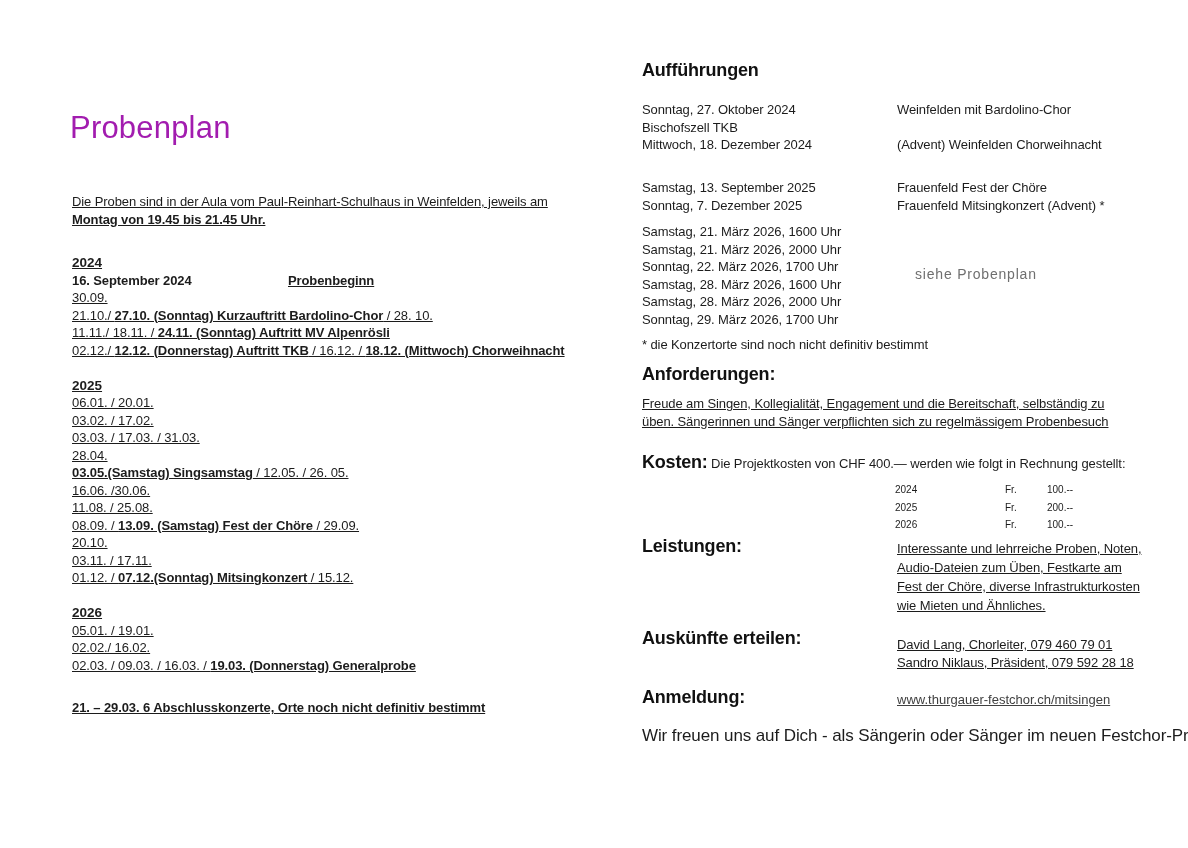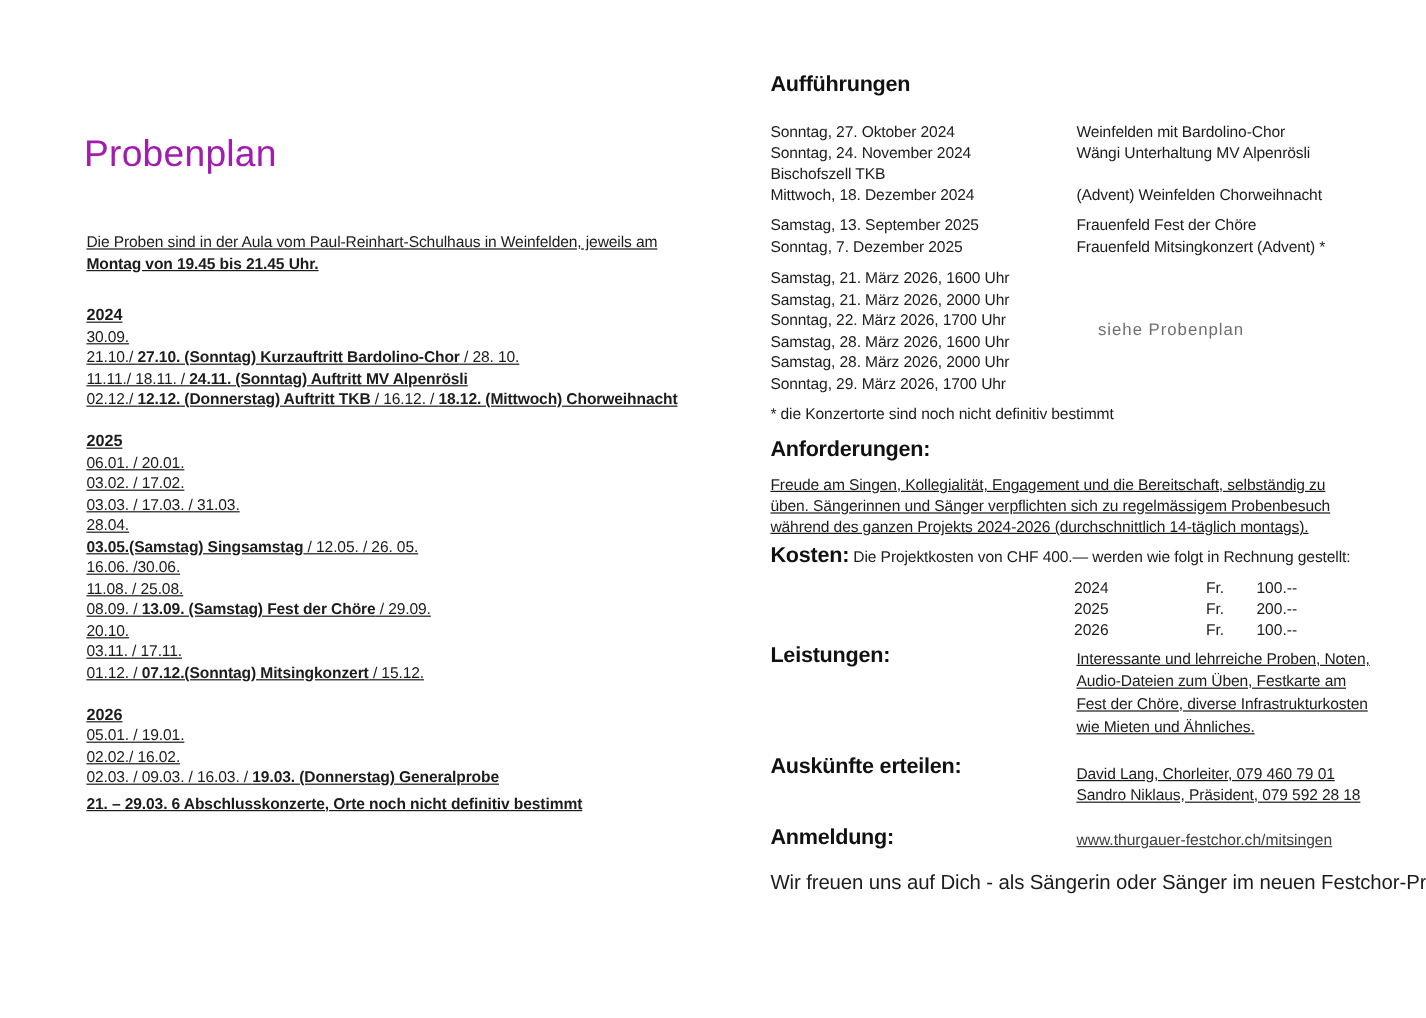--- a/index.html
+++ b/index.html
@@ -8,39 +8,39 @@
     font-family:"Liberation Sans",sans-serif;color:#1c1c1c;
   }
   .line{font-size:13px;line-height:17.5px;height:17.5px;white-space:nowrap;letter-spacing:-0.1px;text-decoration:underline;}
   .b{font-weight:bold;}
   .year-heading{font-size:13.5px;font-weight:bold;text-decoration:underline;line-height:17.5px;height:17.5px;}
   .sched-section{margin:0;}
   .sched-section + .sched-section{margin-top:17.5px;}
   #page-title{position:absolute;left:70px;top:110px;font-size:31px;color:#a21caf;letter-spacing:0.2px;}
   #intro-block{position:absolute;left:72px;top:193px;}
   #schedule-sections{position:absolute;left:72px;top:254px;}
-  #schedule-closing{margin-top:4px;font-weight:bold;}
+  #schedule-closing{margin-top:25px;font-weight:bold;}
   #right-col{position:absolute;left:642px;top:0;width:540px;}
   .r-heading{position:absolute;font-size:18px;font-weight:bold;color:#111;white-space:nowrap;letter-spacing:-0.2px;}
   #auff-heading{top:60px;left:0;}
   .perf-group{position:absolute;left:0;}
   #perf-g0{top:101px;}
   #perf-g1{top:179px;}
   #perf-g2{top:223px;}
   .perf-row{display:flex;font-size:13px;line-height:17.5px;height:17.5px;white-space:nowrap;letter-spacing:-0.1px;}
   .perf-date{width:255px;flex:none;}
   #siehe-note{position:absolute;left:273px;top:266px;font-size:14px;color:#6f6f6f;letter-spacing:0.8px;white-space:nowrap;}
   #footnote{position:absolute;left:0;top:337px;font-size:13px;white-space:nowrap;letter-spacing:-0.1px;}
   #anf-heading{top:364px;left:0;}
   #anf-lines{position:absolute;left:0;top:395px;}
   #kosten-line{position:absolute;left:0;top:452px;white-space:nowrap;}
   #kosten-line .big{font-size:18px;font-weight:bold;color:#111;letter-spacing:-0.2px;}
   #kosten-line .rest{font-size:13px;letter-spacing:-0.1px;}
   #cost-table{position:absolute;left:0;top:481px;}
-  .cost-row{padding-left:253px;font-size:13px;line-height:17.5px;height:17.5px;white-space:nowrap;}
+  .cost-row{padding-left:253px;font-size:10px;line-height:17.5px;height:17.5px;white-space:nowrap;}
   .cost-year{display:inline-block;width:110px;}
   .cost-cur{display:inline-block;width:42px;}
   #leist-heading{top:536px;left:0;}
   #leist-lines{position:absolute;left:255px;top:539px;}
   #leist-lines .line{line-height:19px;height:19px;}
   #ausk-heading{top:628px;left:0;}
   #ausk-lines{position:absolute;left:255px;top:636px;}
   #ausk-lines .line{line-height:18px;height:18px;}
   #anm-heading{top:687px;left:0;}
   #anm-link{position:absolute;left:255px;top:692px;font-size:13px;text-decoration:underline;cursor:pointer;white-space:nowrap;}
@@ -53,20 +53,21 @@
 
 <div id="intro-block">
     <div class="line"><span>Die Proben sind in der Aula vom Paul-Reinhart-Schulhaus in Weinfelden, jeweils am</span></div>
     <div class="line"><span class="b">Montag von 19.45 bis 21.45 Uhr.</span></div>
   </div>
 
 <div id="schedule-sections">
 
 <div class="sched-section">
       <div class="year-heading">2024</div>
+      <div class="line"><span class="b" style="display: inline-block; width: 216px;">16. September 2024</span><span class="b">Probenbeginn</span></div>
       <div class="line"><span>30.09.</span></div>
       <div class="line"><span>21.10./ </span><span class="b">27.10. (Sonntag) Kurzauftritt Bardolino-Chor</span><span> / 28. 10.</span></div>
       <div class="line"><span>11.11./ 18.11. / </span><span class="b">24.11. (Sonntag) Auftritt MV Alpenrösli</span></div>
       <div class="line"><span>02.12./ </span><span class="b">12.12. (Donnerstag) Auftritt TKB</span><span> / 16.12. / </span><span class="b">18.12. (Mittwoch) Chorweihnacht</span></div>
     </div>
     <div class="sched-section">
       <div class="year-heading">2025</div>
       <div class="line"><span>06.01. / 20.01.</span></div>
       <div class="line"><span>03.02. / 17.02.</span></div>
       <div class="line"><span>03.03. / 17.03. / 31.03.</span></div>
@@ -88,24 +89,20 @@
     <div id="schedule-closing" class="line">21. – 29.03. 6 Abschlusskonzerte, Orte noch nicht definitiv bestimmt</div>
   </div>
 
 <div id="right-col">
   <div id="auff-heading" class="r-heading">Aufführungen</div>
 
   <div id="perf-g0" class="perf-group">
       <div class="perf-row">
         <span class="perf-date">Sonntag, 27. Oktober 2024</span>
         <span class="perf-venue">Weinfelden mit Bardolino-Chor</span>
-      </div>
-      <div class="perf-row">
-        <span class="perf-date">Sonntag, 24. November 2024</span>
-        <span class="perf-venue">Wängi Unterhaltung MV Alpenrösli</span>
       </div>
       <div class="perf-row">
         <span class="perf-venue">Bischofszell TKB</span>
       </div>
       <div class="perf-row">
         <span class="perf-date">Mittwoch, 18. Dezember 2024</span>
         <span class="perf-venue">(Advent) Weinfelden Chorweihnacht</span>
       </div>
     </div>
   <div id="perf-g1" class="perf-group">
@@ -139,21 +136,20 @@
       </div>
     </div>
 
   <div id="siehe-note">siehe Probenplan</div>
   <div id="footnote">* die Konzertorte sind noch nicht definitiv bestimmt</div>
 
   <div id="anf-heading" class="r-heading">Anforderungen:</div>
   <div id="anf-lines">
       <div class="line"><span>Freude am Singen, Kollegialität, Engagement und die Bereitschaft, selbständig zu</span></div>
       <div class="line"><span>üben. Sängerinnen und Sänger verpflichten sich zu regelmässigem Probenbesuch</span></div>
-      <div class="line"><span>während des ganzen Projekts 2024-2026 (durchschnittlich 14-täglich montags).</span></div>
     </div>
 
   <div id="kosten-line">
     <span class="big">Kosten:</span><span class="rest"> Die Projektkosten von CHF 400.— werden wie folgt in Rechnung gestellt:</span>
   </div>
   <div id="cost-table">
       <div class="cost-row"><span class="cost-year">2024</span><span class="cost-cur">Fr.</span><span class="cost-amount">100.--</span></div>
       <div class="cost-row"><span class="cost-year">2025</span><span class="cost-cur">Fr.</span><span class="cost-amount">200.--</span></div>
       <div class="cost-row"><span class="cost-year">2026</span><span class="cost-cur">Fr.</span><span class="cost-amount">100.--</span></div>
     </div>

